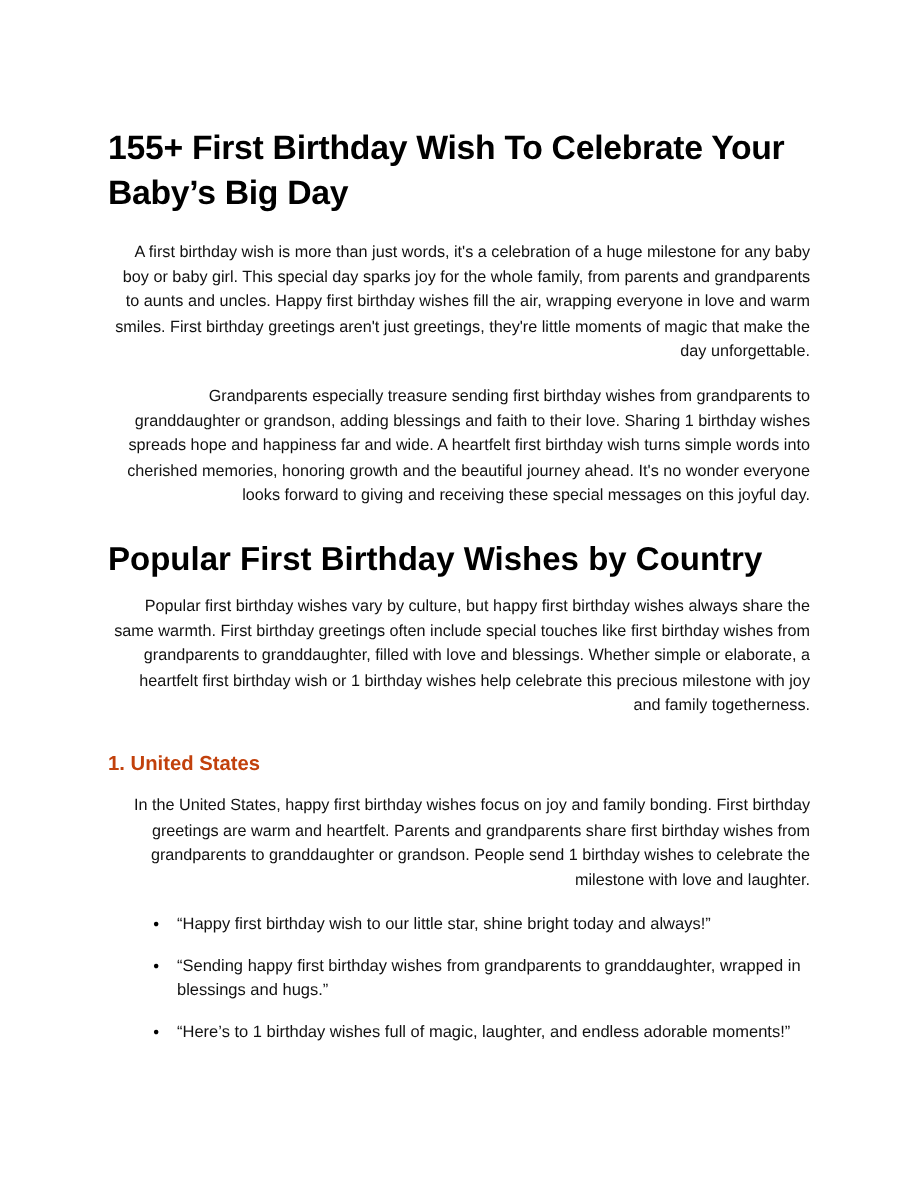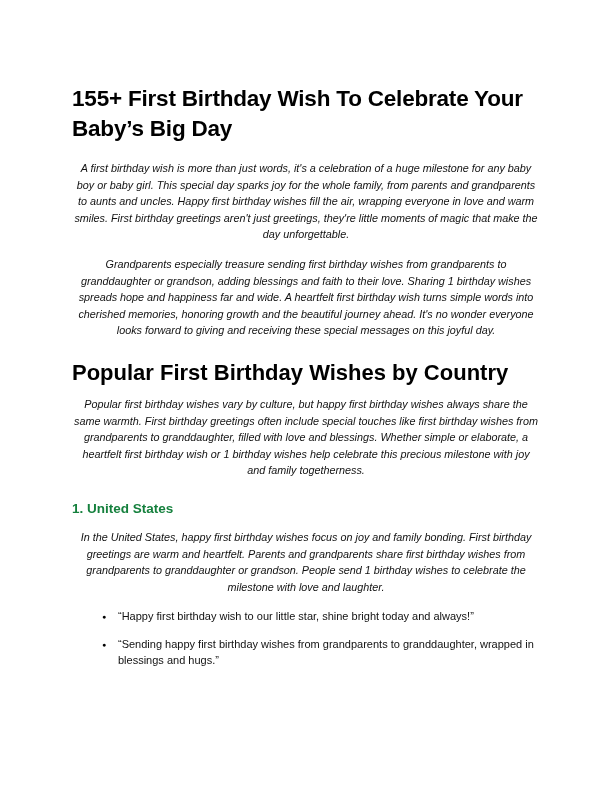--- a/index.html
+++ b/index.html
@@ -34,29 +34,28 @@
     line-height: 23px;
     font-weight: bold;
     margin: 22px 0 12px 0;
     color: #000;
   }
   h3.sub-heading {
     font-size: 13.5px;
     line-height: 19px;
     font-weight: bold;
     margin: 20px 0 11px 0;
-    color: #15803d;
+    color: #c2410c;
   }
   p.body-text {
     font-size: 10.8px;
     line-height: 16.6px;
     margin: 0 0 13px 0;
-    text-align: center;
+    text-align: right;
     color: #111;
-    font-style: italic;
   }
   ul.quote-list {
     margin: 4px 0 12px 0;
     padding-left: 46px;
     list-style: none;
   }
   ul.quote-list li {
     position: relative;
     font-size: 11px;
     line-height: 16.6px;
@@ -95,17 +94,18 @@
 
   <h2 class="section-heading">Popular First Birthday Wishes by Country</h2>
   <p class="body-text">Popular first birthday wishes vary by culture, but happy first birthday wishes always share the same warmth. First birthday greetings often include special touches like first birthday wishes from grandparents to granddaughter, filled with love and blessings. Whether simple or elaborate, a heartfelt first birthday wish or 1 birthday wishes help celebrate this precious milestone with joy and family togetherness.</p>
 
   <h3 class="sub-heading">1. United States</h3>
   <p class="body-text">In the United States, happy first birthday wishes focus on joy and family bonding. First birthday greetings are warm and heartfelt. Parents and grandparents share first birthday wishes from grandparents to granddaughter or grandson. People send 1 birthday wishes to celebrate the milestone with love and laughter.</p>
 
   <ul class="quote-list">
     <li>“Happy first birthday wish to our little star, shine bright today and always!”</li>
     <li>“Sending happy first birthday wishes from grandparents to granddaughter, wrapped in blessings and hugs.”</li>
+    <li>“Here’s to 1 birthday wishes full of magic, laughter, and endless adorable moments!”</li>
   </ul>
 
 
 
 </div>
 
 </body></html>

